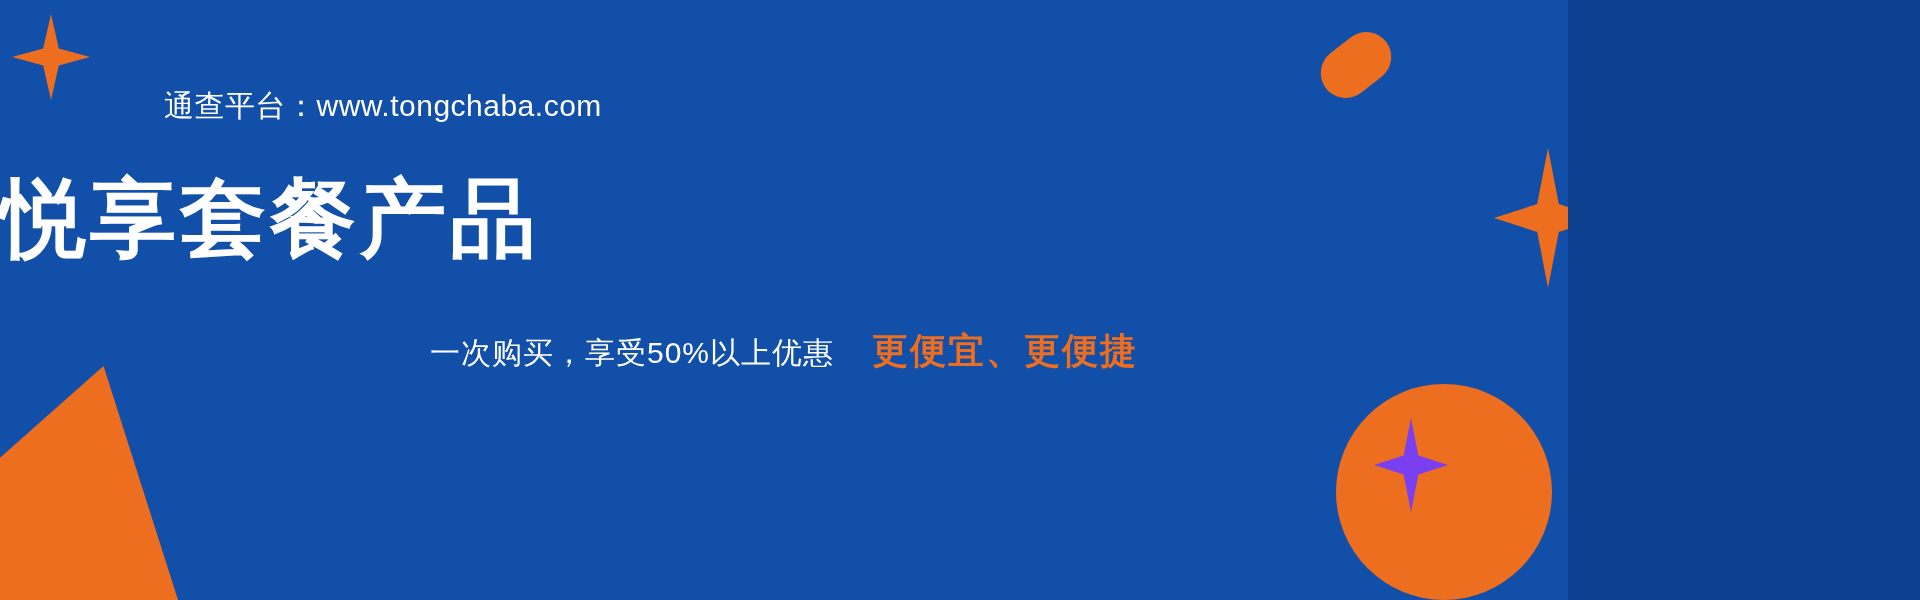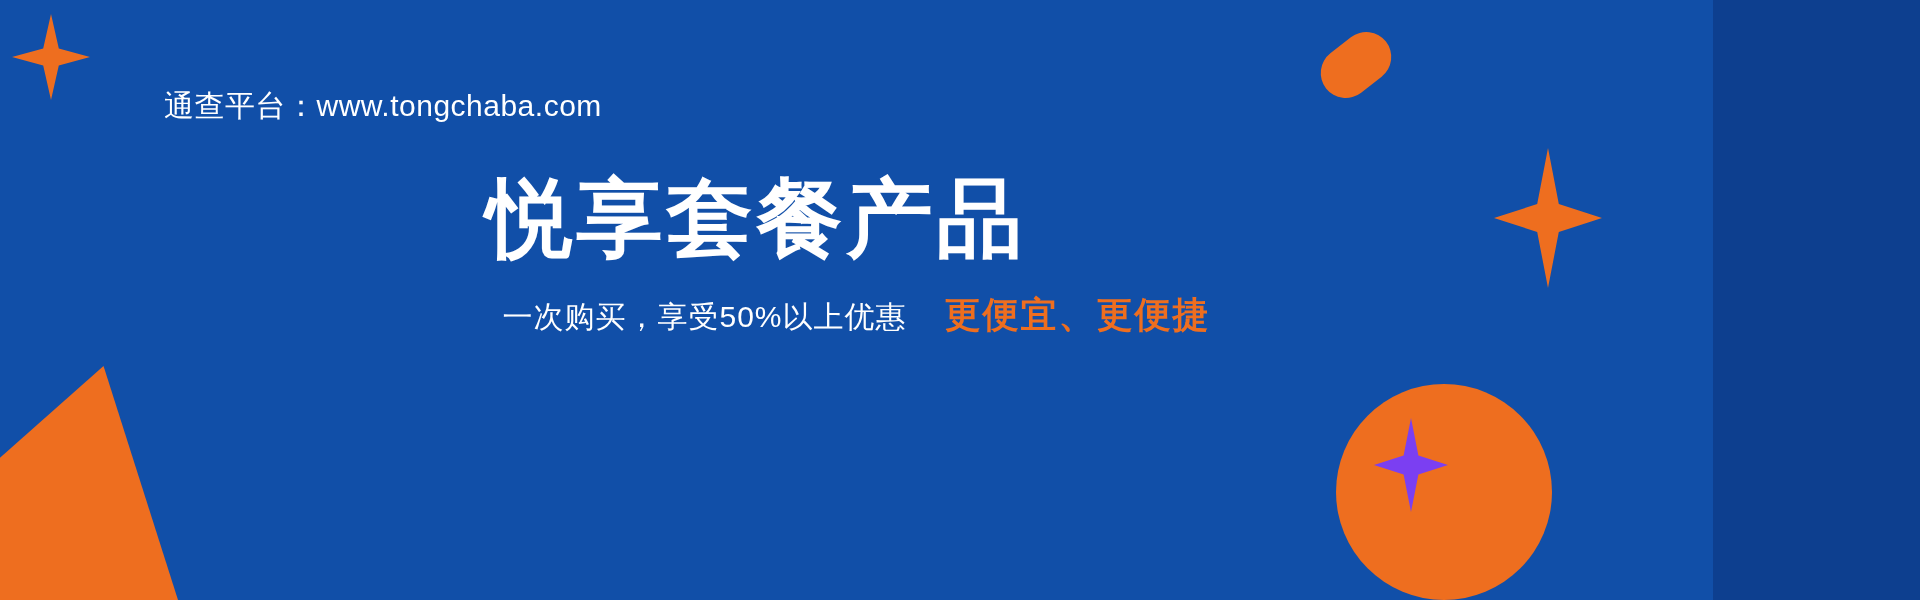--- a/index.html
+++ b/index.html
@@ -2,21 +2,21 @@
 <html><head>
 <meta charset="utf-8">
 <style>
   html, body {
     margin: 0;
     padding: 0;
     background: #0d3f8f;
   }
   #banner {
     position: relative;
-    width: 1713px;
+    width: 1568px;
     height: 600px;
     background: #114FA8;
     overflow: hidden;
     font-family: "Liberation Sans", "DejaVu Sans", sans-serif;
     -webkit-font-smoothing: antialiased;
   }
 
   
   .deco {
     position: absolute;
@@ -113,21 +113,21 @@
     white-space: nowrap;
   }
   #url-line .label { }
   #url-line .url { }
 
   #main-title {
     position: absolute;
     left: 0;
     right: 0;
     top: 166px;
-    text-align: center;
+    text-align: left;
     color: #FFFFFF;
     font-size: 86px;
     line-height: 104px;
     font-weight: bold;
     letter-spacing: 4px;
     padding-right: 200px;
     box-sizing: border-box;
     white-space: nowrap;
   }
 
@@ -148,20 +148,21 @@
     line-height: 46px;
     letter-spacing: 1px;
   }
   #subtitle-accent {
     color: #EE6E1F;
     font-size: 36px;
     line-height: 46px;
     font-weight: bold;
     letter-spacing: 2px;
     margin-left: 38px;
+    margin-top: 36px;
   }
 </style>
 </head>
 <body>
 
 <div id="banner">
 
   <div class="deco star" id="star-top-left"></div>
 
   <div class="deco" id="pill-top-right"></div>

